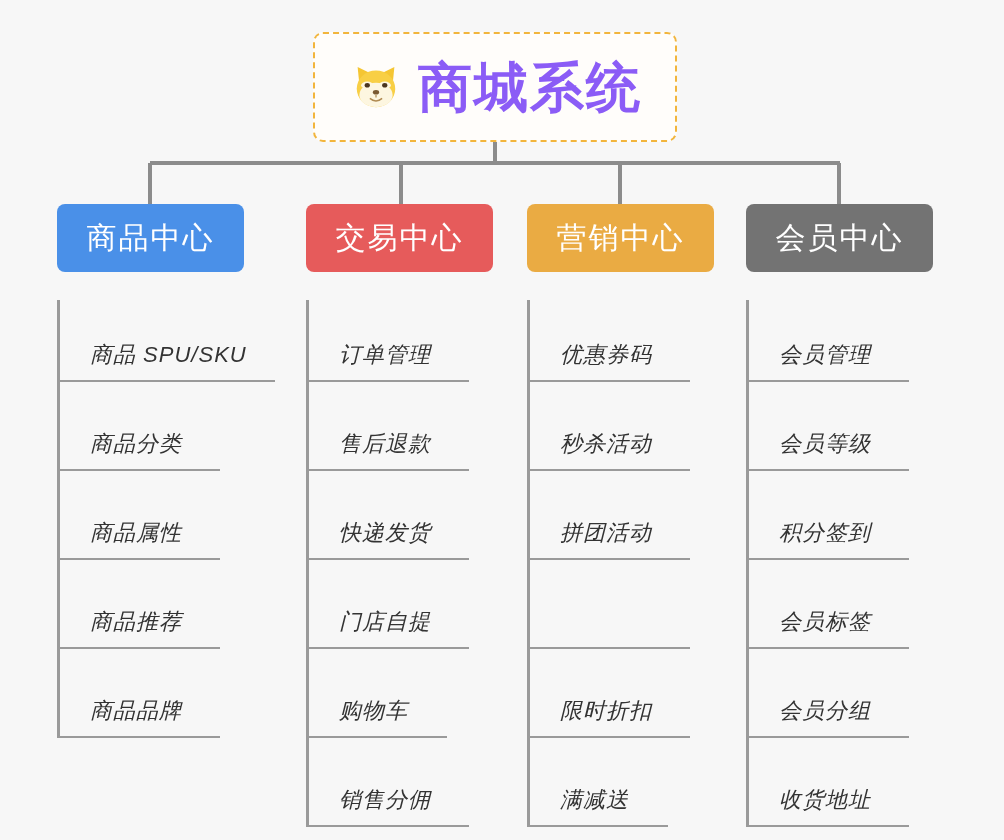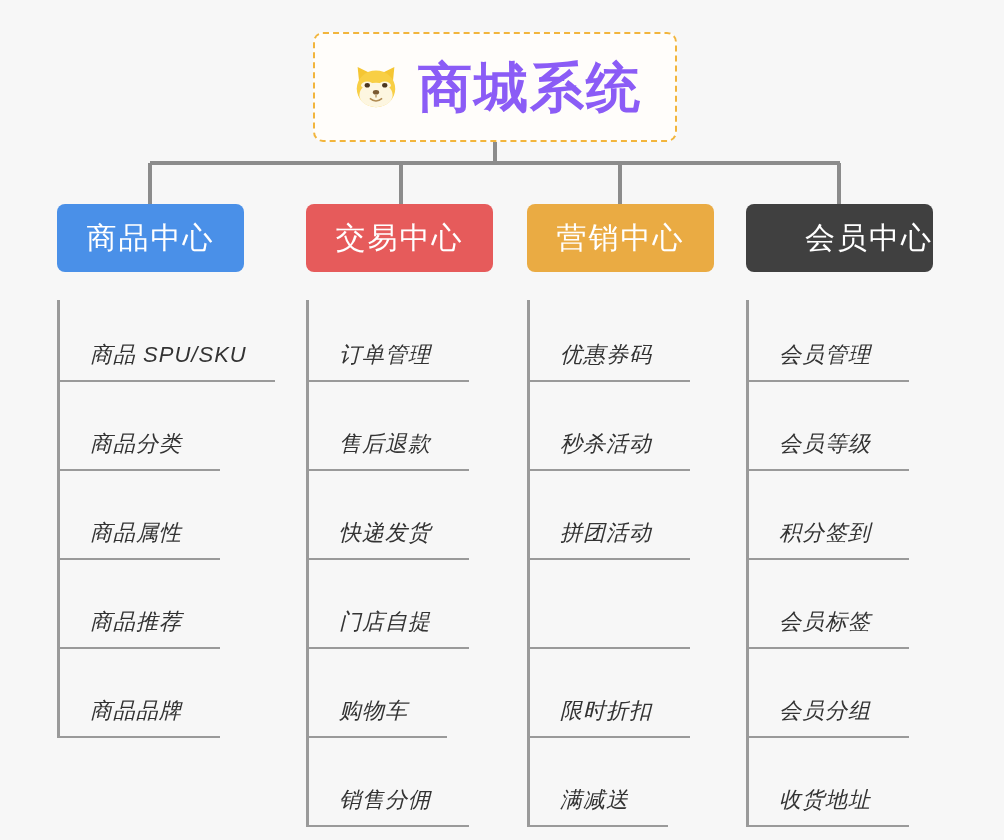--- a/index.html
+++ b/index.html
@@ -248,21 +248,21 @@
         <span class="leaf-underline" style="width:160px;"></span>
       </div>
       <div class="leaf-item">
         <span class="leaf-label">满减送</span>
         <span class="leaf-underline" style="width:138px;"></span>
       </div>
     </div>
   </div>
 
   <div class="column" style="left:746px; width:187px;">
-    <div class="cat-box" style="background:#404040;justify-content:flex-end;">
+    <div class="cat-box" style="background:#737373;">
       <span>会员中心</span>
     </div>
     <div class="leaf-list">
       <div class="leaf-item">
         <span class="leaf-label">会员管理</span>
         <span class="leaf-underline" style="width:160px;"></span>
       </div>
       <div class="leaf-item">
         <span class="leaf-label">会员等级</span>
         <span class="leaf-underline" style="width:160px;"></span>

